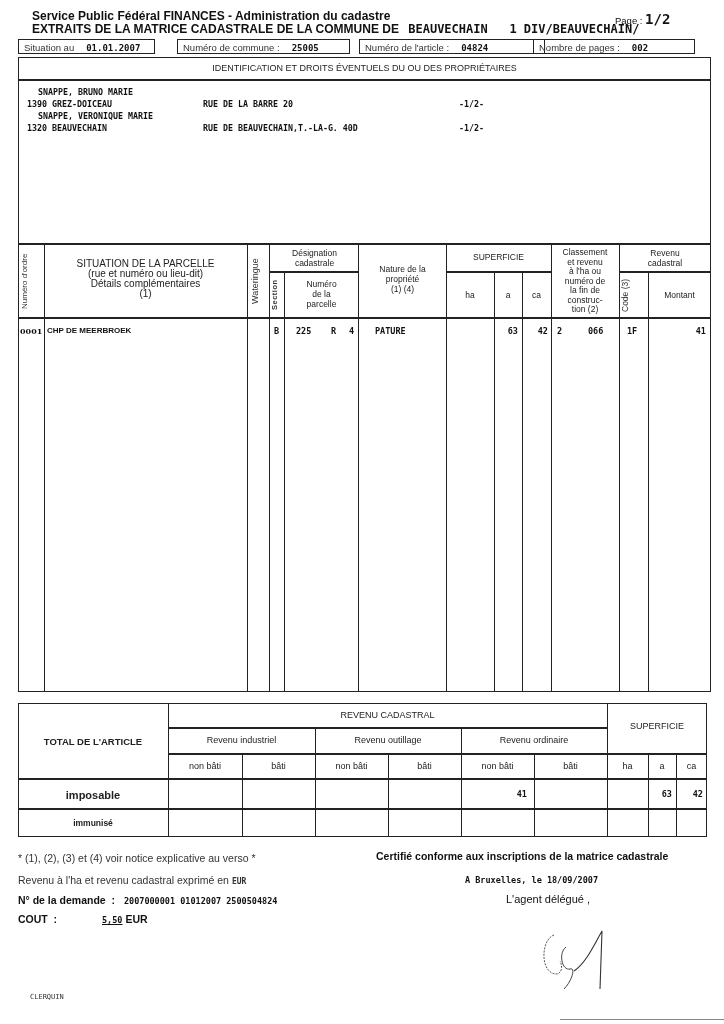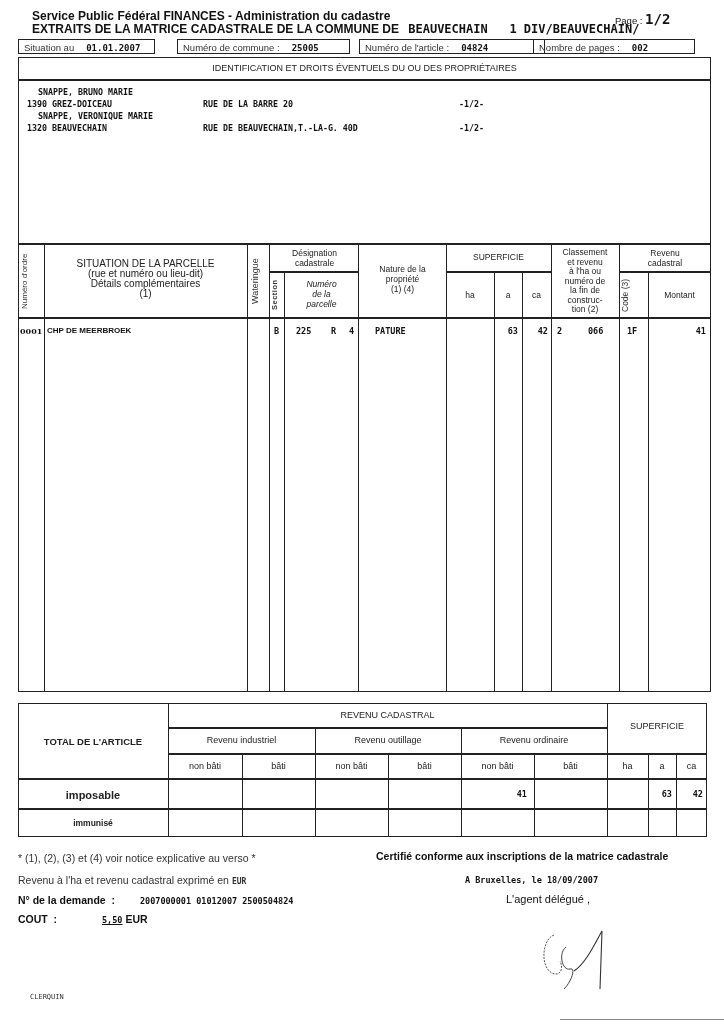--- a/index.html
+++ b/index.html
@@ -84,21 +84,21 @@
   <div>(rue et numéro ou lieu-dit)</div>
   <div>Détails complémentaires</div>
   <div>(1)</div>
 </div>
 <div class="vtext" style="left:250px; top:250px; width:18px; height:62px; font-size:9px;">Wateringue</div>
 <div class="cell" style="left:270px; top:248px; width:89px;">
   <div>Désignation</div>
   <div>cadastrale</div>
 </div>
 <div class="vtext" style="left:270px; top:276px; width:14px; height:38px; font-size:7.5px; font-weight:bold; letter-spacing:0.5px;">Section</div>
-<div class="cell" style="left:285px; top:279px; width:73px;font-style:italic;">
+<div class="cell" style="left:285px; top:279px; width:73px;">
   <div>Numéro</div>
   <div>de la</div>
   <div>parcelle</div>
 </div>
 <div class="cell" style="left:359px; top:264px; width:87px;">
   <div>Nature de la</div>
   <div>propriété</div>
   <div>(1) (4)</div>
 </div>
 <div class="cell" style="left:446px; top:252px; width:105px;">SUPERFICIE</div>
@@ -180,21 +180,21 @@
 
 <div class="bcell" style="left:18px; top:818px; width:150px; font-weight:bold; font-size:8.5px;">immunisé</div>
 
 <div class="foot" style="left:18px; top:852px; color:#333;">* (1), (2), (3) et (4) voir notice explicative au verso *</div>
 <div class="foot" style="left:18px; top:874px; color:#333;">
   <span>Revenu à l'ha et revenu cadastral exprimé en</span>
   <span class="mono" style="font-size:8px;">EUR</span>
 </div>
 <div class="foot" style="left:18px; top:894px; font-weight:bold;">
   <span style="white-space:pre;">N° de la demande  :</span>
-  <span class="mono" style="font-size:8.5px; margin-left:22px;">2007000001 01012007 2500504824</span>
+  <span class="mono" style="font-size:8.5px; margin-left:6px;">2007000001 01012007 2500504824</span>
 </div>
 <div class="foot" style="left:18px; top:913px; font-weight:bold;">
   <span style="white-space:pre;">COUT  :</span>
   <span class="mono" style="font-size:8.5px; margin-left:42px;text-decoration:underline;">5,50</span>
   <span>EUR</span>
 </div>
 
 <div class="foot" style="left:376px; top:850px; font-weight:bold;">Certifié conforme aux inscriptions de la matrice cadastrale</div>
 <div class="foot mono" style="left:465px; top:875px; font-size:8.5px;">A Bruxelles, le 18/09/2007</div>
 <div class="foot" style="left:506px; top:893px; font-size:11px;">L'agent délégué ,</div>

